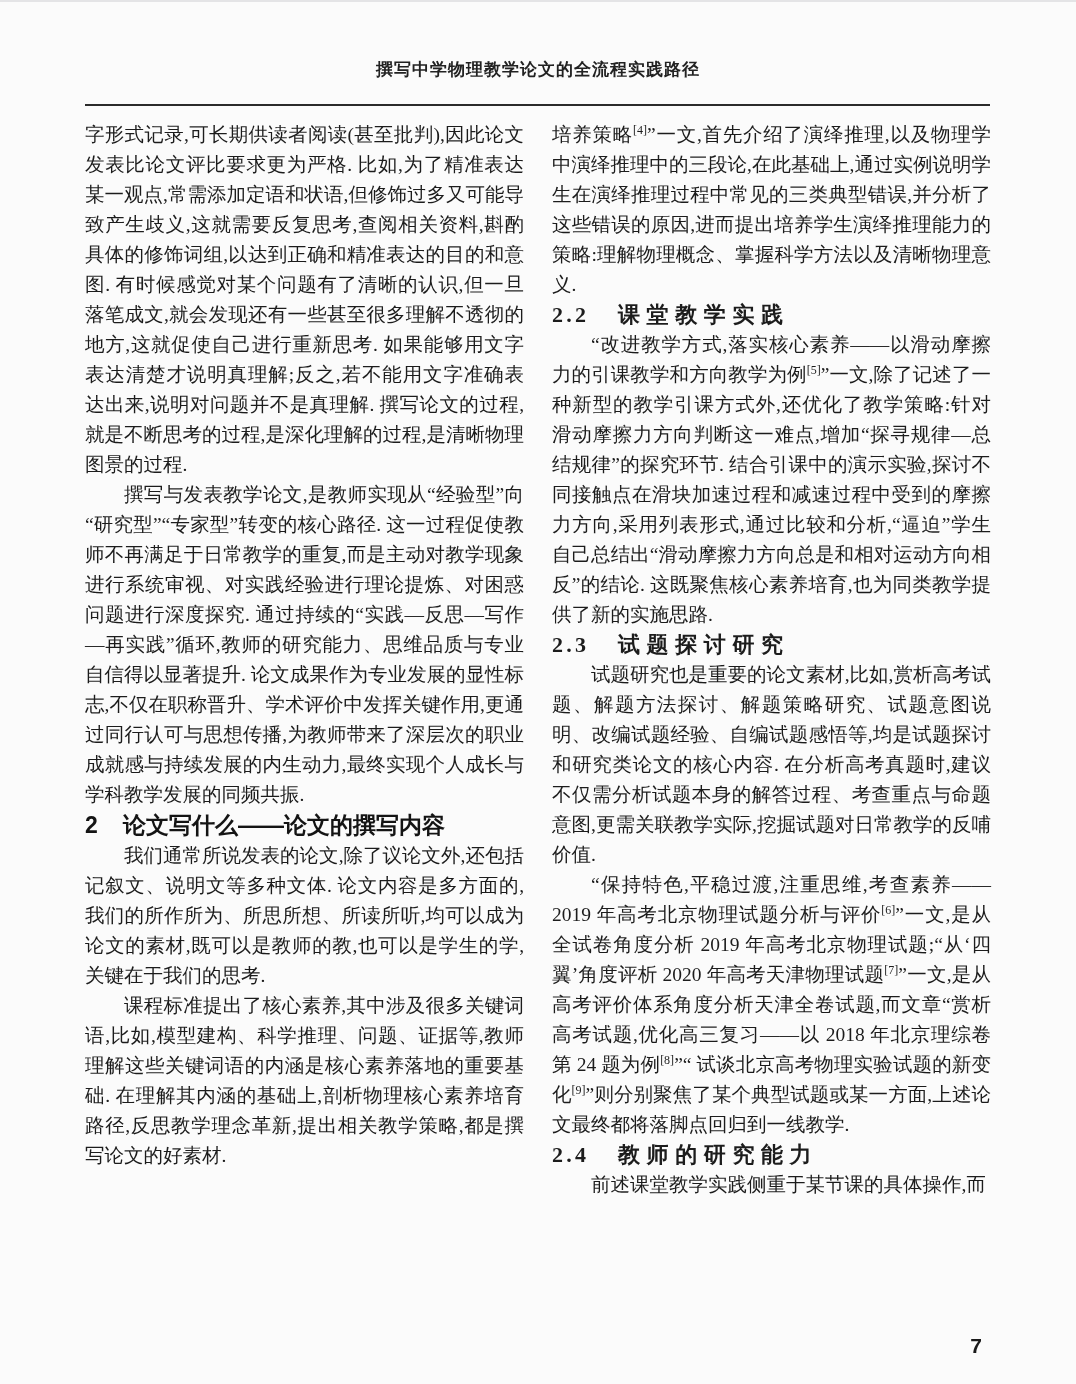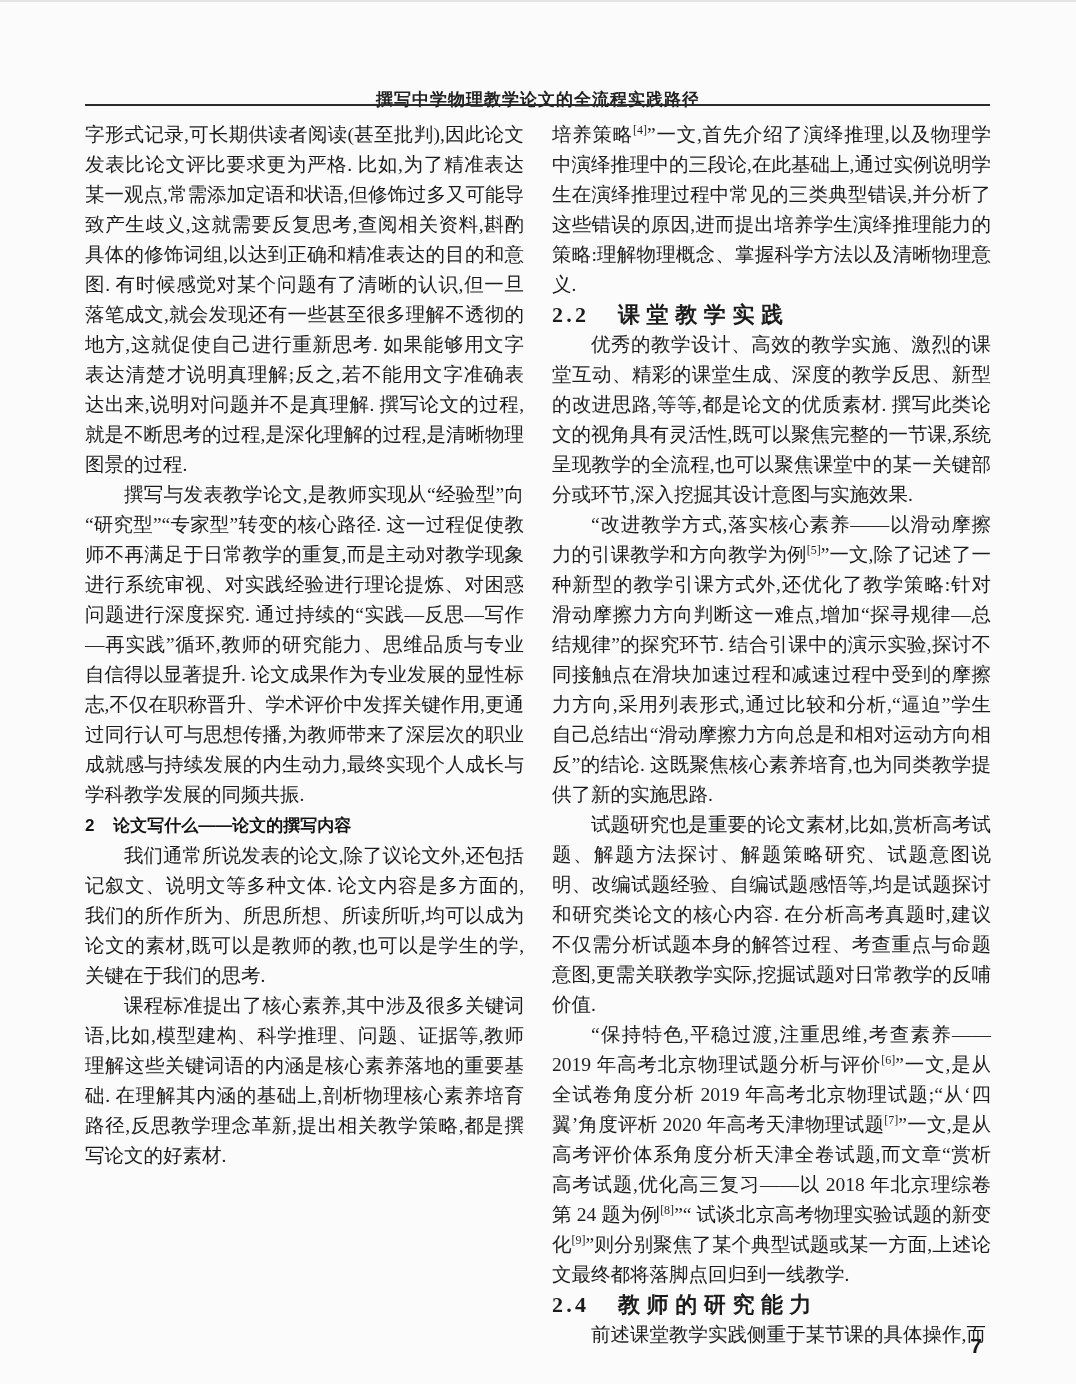--- a/index.html
+++ b/index.html
@@ -15,21 +15,21 @@
     position: relative;
     overflow: hidden;
   }
   .page {
     position: absolute;
     inset: 0;
     border-top: 2px solid #e4e4e6;
   }
   .running-title {
     position: absolute;
-    top: 86px;
+    top: 56px;
     left: 0;
     width: 100%;
     text-align: center;
     font-size: 17px;
     font-weight: bold;
     letter-spacing: 1px;
     color: #222;
   }
   .header-rule {
     position: absolute;
@@ -78,21 +78,21 @@
     display: inline-block;
     margin-right: 1.3em;
     letter-spacing: 0.15em;
     font-family: "Liberation Serif", "DejaVu Serif", serif;
   }
   .subheading .h-label {
     letter-spacing: 0.3em;
   }
   .section-heading {
     margin: 0;
-    font-size: 17px;
+    font-size: 23px;
     line-height: 31px;
     font-weight: bold;
     font-family: "Liberation Sans", "DejaVu Sans", sans-serif;
     color: #141414;
   }
   .section-heading .h-num {
     display: inline-block;
     margin-right: 1.1em;
   }
   .page-number {
@@ -116,22 +116,22 @@
     <div class="column" id="col-left">
         <p class="para">字形式记录,可长期供读者阅读(甚至批判),因此论文发表比论文评比要求更为严格. 比如,为了精准表达某一观点,常需添加定语和状语,但修饰过多又可能导致产生歧义,这就需要反复思考,查阅相关资料,斟酌具体的修饰词组,以达到正确和精准表达的目的和意图. 有时候感觉对某个问题有了清晰的认识,但一旦落笔成文,就会发现还有一些甚至很多理解不透彻的地方,这就促使自己进行重新思考. 如果能够用文字表达清楚才说明真理解;反之,若不能用文字准确表达出来,说明对问题并不是真理解. 撰写论文的过程,就是不断思考的过程,是深化理解的过程,是清晰物理图景的过程.</p>
         <p class="para indent">撰写与发表教学论文,是教师实现从“经验型”向“研究型”“专家型”转变的核心路径. 这一过程促使教师不再满足于日常教学的重复,而是主动对教学现象进行系统审视、对实践经验进行理论提炼、对困惑问题进行深度探究. 通过持续的“实践—反思—写作—再实践”循环,教师的研究能力、思维品质与专业自信得以显著提升. 论文成果作为专业发展的显性标志,不仅在职称晋升、学术评价中发挥关键作用,更通过同行认可与思想传播,为教师带来了深层次的职业成就感与持续发展的内生动力,最终实现个人成长与学科教学发展的同频共振.</p>
         <h2 class="section-heading"><span class="h-num">2</span><span class="h-label">论文写什么——论文的撰写内容</span></h2>
         <p class="para indent">我们通常所说发表的论文,除了议论文外,还包括记叙文、说明文等多种文体. 论文内容是多方面的,我们的所作所为、所思所想、所读所听,均可以成为论文的素材,既可以是教师的教,也可以是学生的学,关键在于我们的思考.</p>
         <p class="para indent">课程标准提出了核心素养,其中涉及很多关键词语,比如,模型建构、科学推理、问题、证据等,教师理解这些关键词语的内涵是核心素养落地的重要基础. 在理解其内涵的基础上,剖析物理核心素养培育路径,反思教学理念革新,提出相关教学策略,都是撰写论文的好素材.</p>
       </div>
     <div class="column" id="col-right">
         <p class="para">培养策略<sup>[4]</sup>”一文,首先介绍了演绎推理,以及物理学中演绎推理中的三段论,在此基础上,通过实例说明学生在演绎推理过程中常见的三类典型错误,并分析了这些错误的原因,进而提出培养学生演绎推理能力的策略:理解物理概念、掌握科学方法以及清晰物理意义.</p>
         <h3 class="subheading"><span class="h-num">2.2</span><span class="h-label">课堂教学实践</span></h3>
-        <p class="para indent">优秀的教学设计、高效的教学实施、激烈的课堂互动、精彩的课堂生成、深度的教学反思、新型的改进思路,等等,都是论文的优质素材. 撰写此类论文的视角具有灵活性,既可以聚焦完整的一节课,系统呈现教学的全流程,也可以聚焦课堂中的某一关键部分或环节,深入挖掘其设计意图与实施效果.</p>
         <p class="para indent">“改进教学方式,落实核心素养——以滑动摩擦力的引课教学和方向教学为例<sup>[5]</sup>”一文,除了记述了一种新型的教学引课方式外,还优化了教学策略:针对滑动摩擦力方向判断这一难点,增加“探寻规律—总结规律”的探究环节. 结合引课中的演示实验,探讨不同接触点在滑块加速过程和减速过程中受到的摩擦力方向,采用列表形式,通过比较和分析,“逼迫”学生自己总结出“滑动摩擦力方向总是和相对运动方向相反”的结论. 这既聚焦核心素养培育,也为同类教学提供了新的实施思路.</p>
+        <h3 class="subheading"><span class="h-num">2.3</span><span class="h-label">试题探讨研究</span></h3>
         <p class="para indent">试题研究也是重要的论文素材,比如,赏析高考试题、解题方法探讨、解题策略研究、试题意图说明、改编试题经验、自编试题感悟等,均是试题探讨和研究类论文的核心内容. 在分析高考真题时,建议不仅需分析试题本身的解答过程、考查重点与命题意图,更需关联教学实际,挖掘试题对日常教学的反哺价值.</p>
         <p class="para indent">“保持特色,平稳过渡,注重思维,考查素养——2019 年高考北京物理试题分析与评价<sup>[6]</sup>”一文,是从全试卷角度分析 2019 年高考北京物理试题;“从‘四翼’角度评析 2020 年高考天津物理试题<sup>[7]</sup>”一文,是从高考评价体系角度分析天津全卷试题,而文章“赏析高考试题,优化高三复习——以 2018 年北京理综卷第 24 题为例<sup>[8]</sup>”“ 试谈北京高考物理实验试题的新变化<sup>[9]</sup>”则分别聚焦了某个典型试题或某一方面,上述论文最终都将落脚点回归到一线教学.</p>
         <h3 class="subheading"><span class="h-num">2.4</span><span class="h-label">教师的研究能力</span></h3>
         <p class="para indent">前述课堂教学实践侧重于某节课的具体操作,而</p>
       </div>
   </div>
 
   <div class="page-number">7</div>
 </div>
 

